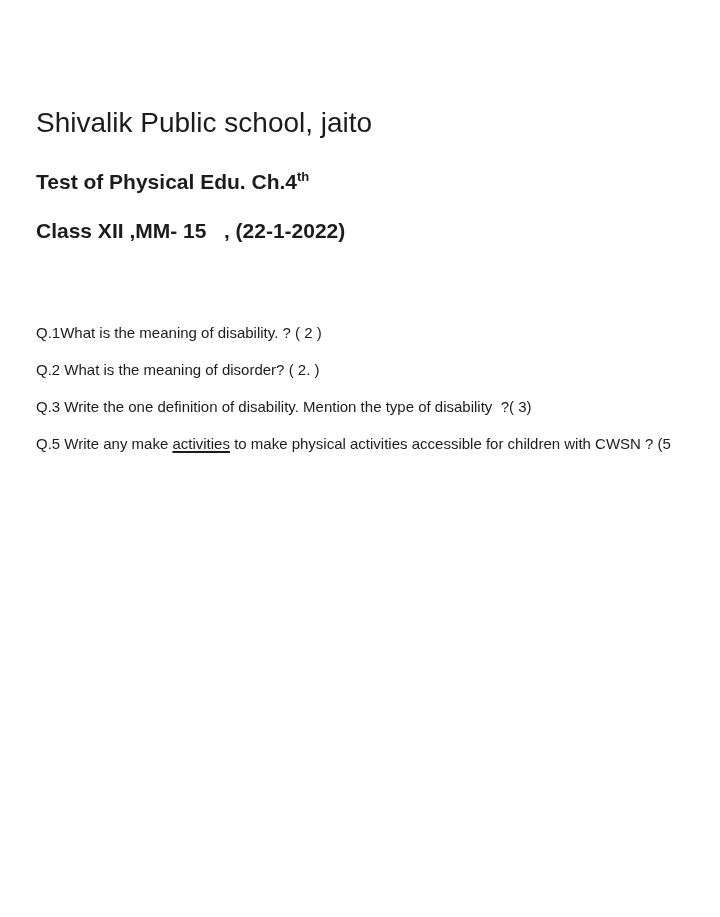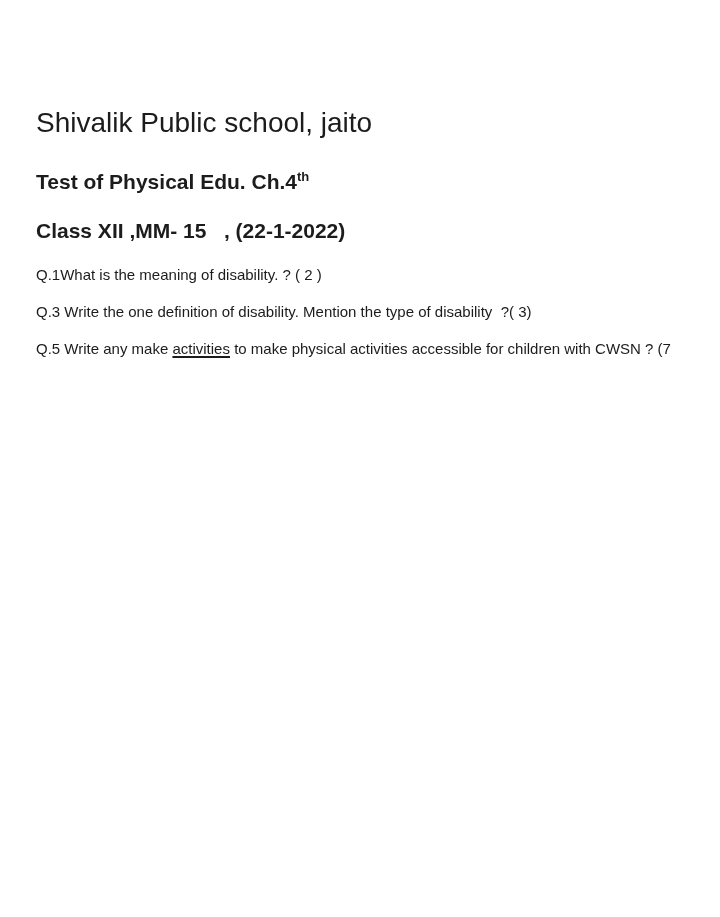--- a/index.html
+++ b/index.html
@@ -38,21 +38,21 @@
     line-height: 0;
   }
   .class-line {
     margin: 22px 0 12px 0;
     font-size: 21px;
     line-height: 27px;
     font-weight: 700;
     white-space: pre;
   }
   .questions {
-    margin-top: 22px;
+    margin-top: 80px;
   }
   .question {
     margin: 0 0 19px 0;
     font-size: 15px;
     line-height: 18px;
     font-weight: 400;
     white-space: pre;
   }
   .question .underline {
     text-decoration: underline;
@@ -68,20 +68,21 @@
   <h1 class="title">Shivalik Public school, jaito</h1>
 
   <h2 class="subtitle"><span>Test of Physical Edu. Ch.4</span><sup>th</sup></h2>
 
   <h2 class="class-line">Class XII ,MM- 15   , (22-1-2022)</h2>
 
   <div class="questions">
 
     <p class="question">Q.1What is the meaning of disability. ? ( 2 )</p>
 
+    <p class="question">Q.2 What is the meaning of disorder? ( 2. )</p>
 
     <p class="question">Q.3 Write the one definition of disability. Mention the type of disability  ?( 3)</p>
 
 
-    <p class="question"><span>Q.5 Write any make </span><span class="underline">activities</span><span> to make physical activities accessible for children with CWSN ? (7</span></p>
+    <p class="question"><span>Q.5 Write any make </span><span class="underline">activities</span><span> to make physical activities accessible for children with CWSN ? (5</span></p>
 
   </div>
 </div>
 
 </body></html>

